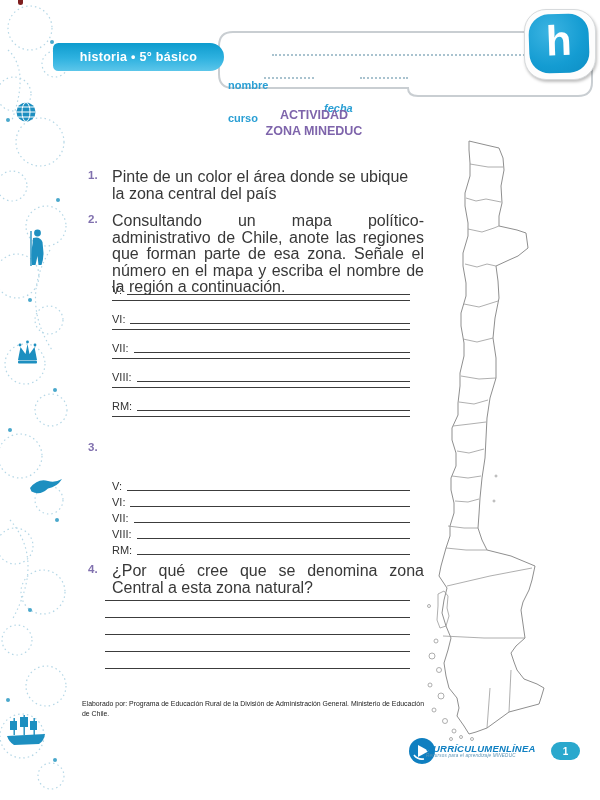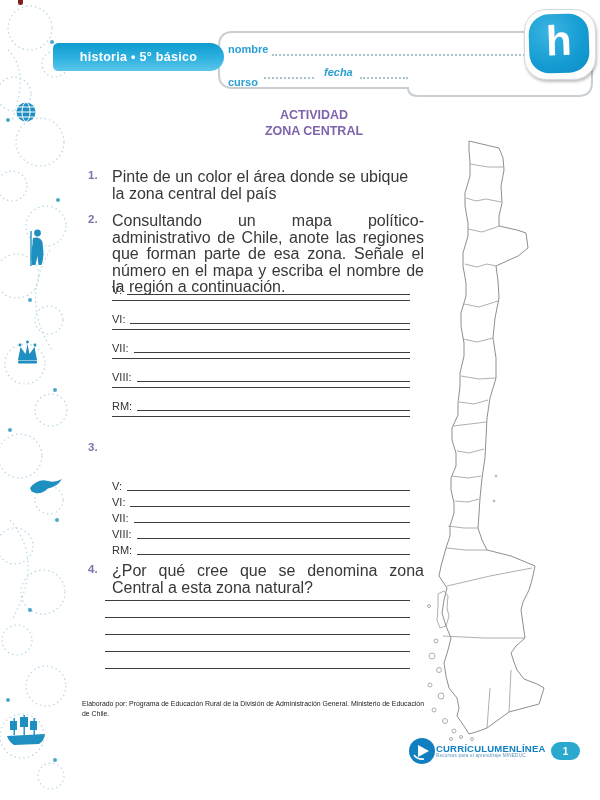--- a/index.html
+++ b/index.html
@@ -4,21 +4,21 @@
 <style>
   html,body{margin:0;padding:0;background:#e8e8e8;}
   #page{position:relative;width:600px;height:800px;background:#ffffff;overflow:hidden;
         font-family:"Liberation Sans",sans-serif;color:#333;}
   .abs{position:absolute;}
   
   #banner{left:53px;top:43px;width:171px;height:28px;
           background:linear-gradient(180deg,#0d9bce 0%,#2fb2e0 55%,#5cc6ea 100%);
           border-radius:6px 16px 16px 6px;display:flex;align-items:center;justify-content:center;
           color:#fff;font-size:12.5px;font-weight:bold;letter-spacing:.3px;}
-  .fieldlabel{color:#2a9fd4;font-size:11px;font-weight:bold;}
+  .fieldlabel{color:#2a9fd4;font-size:11px;font-weight:bold;margin-top:36px;}
   .dots{border-bottom:2px dotted #a9c3cf;height:12px;}
   #hlogo-outer{left:524px;top:9px;width:70px;height:69px;background:#fdfdfd;border:1px solid #d7dadc;
           border-radius:22px;box-shadow:1px 2px 3px rgba(0,0,0,.25);}
   #hlogo-inner{left:4px;top:4px;width:60px;height:59px;border-radius:20px;transform:rotate(-2deg);
           background:radial-gradient(circle at 35% 30%,#3cb4e2 0%,#149cd2 60%,#0d8ec4 100%);
           display:flex;align-items:center;justify-content:center;color:#fff;
           font-size:42px;font-weight:bold;line-height:1;padding-bottom:6px;box-sizing:border-box;}
   
   #titleblock{left:79px;top:107px;width:470px;text-align:center;color:#7e64ab;font-weight:bold;font-size:12.5px;line-height:16px;}
   
@@ -132,21 +132,21 @@
   <div class="abs dots" style="left:360px;top:65px;width:48px;"></div>
 
   <div id="hlogo-outer" class="abs">
     <div id="hlogo-inner" class="abs">
       <span>h</span>
     </div>
   </div>
 
   <div id="titleblock" class="abs">
     <div>ACTIVIDAD</div>
-    <div>ZONA CENTRAL</div>
+    <div>ZONA MINEDUC</div>
   </div>
 
   <span class="abs qnum" style="left:88px;top:169px;">1.</span>
   <div class="abs qtext" style="left:112px;top:169px;width:312px;">Pinte de un color el área donde se ubique la zona central del país</div>
 
   <span class="abs qnum" style="left:88px;top:213px;">2.</span>
   <div class="abs qtext just" style="left:112px;top:213px;width:312px;">Consultando un mapa político-administrativo de Chile, anote las regiones que forman parte de esa zona. Señale el número en el mapa y escriba el nombre de la región a continuación.</div>
 
   <div class="abs region-row" style="top:281px;">
     <span class="rlabel">V:</span>
@@ -254,21 +254,21 @@
     </g>
   </svg>
 
   <div id="credit" class="abs">Elaborado por: Programa de Educación Rural de la División de Administración General. Ministerio de Educación de Chile.</div>
 
   <svg class="abs" style="left:408px;top:737px;" width="28" height="28" viewBox="0 0 28 28">
     <circle cx="14" cy="14" r="13" fill="#0f7fc0"></circle>
     <path d="M10 8 L21 14 L10 20 Z" fill="#ffffff"></path>
     <path d="M6 18 A 10 9 0 0 0 16 22" stroke="#ffffff" stroke-width="1.6" fill="none"></path>
   </svg>
-  <div class="abs" style="left:436px;top:744px;">
+  <div class="abs" style="left:426px;top:744px;font-style:italic;">
     <div id="brandtext">CURRÍCULUMENLÍNEA</div>
     <div id="brandtag">Recursos para el aprendizaje MINEDUC</div>
   </div>
   <div id="pagebadge" class="abs">
     <span>1</span>
   </div>
 
 </div>
 
 </body></html>

